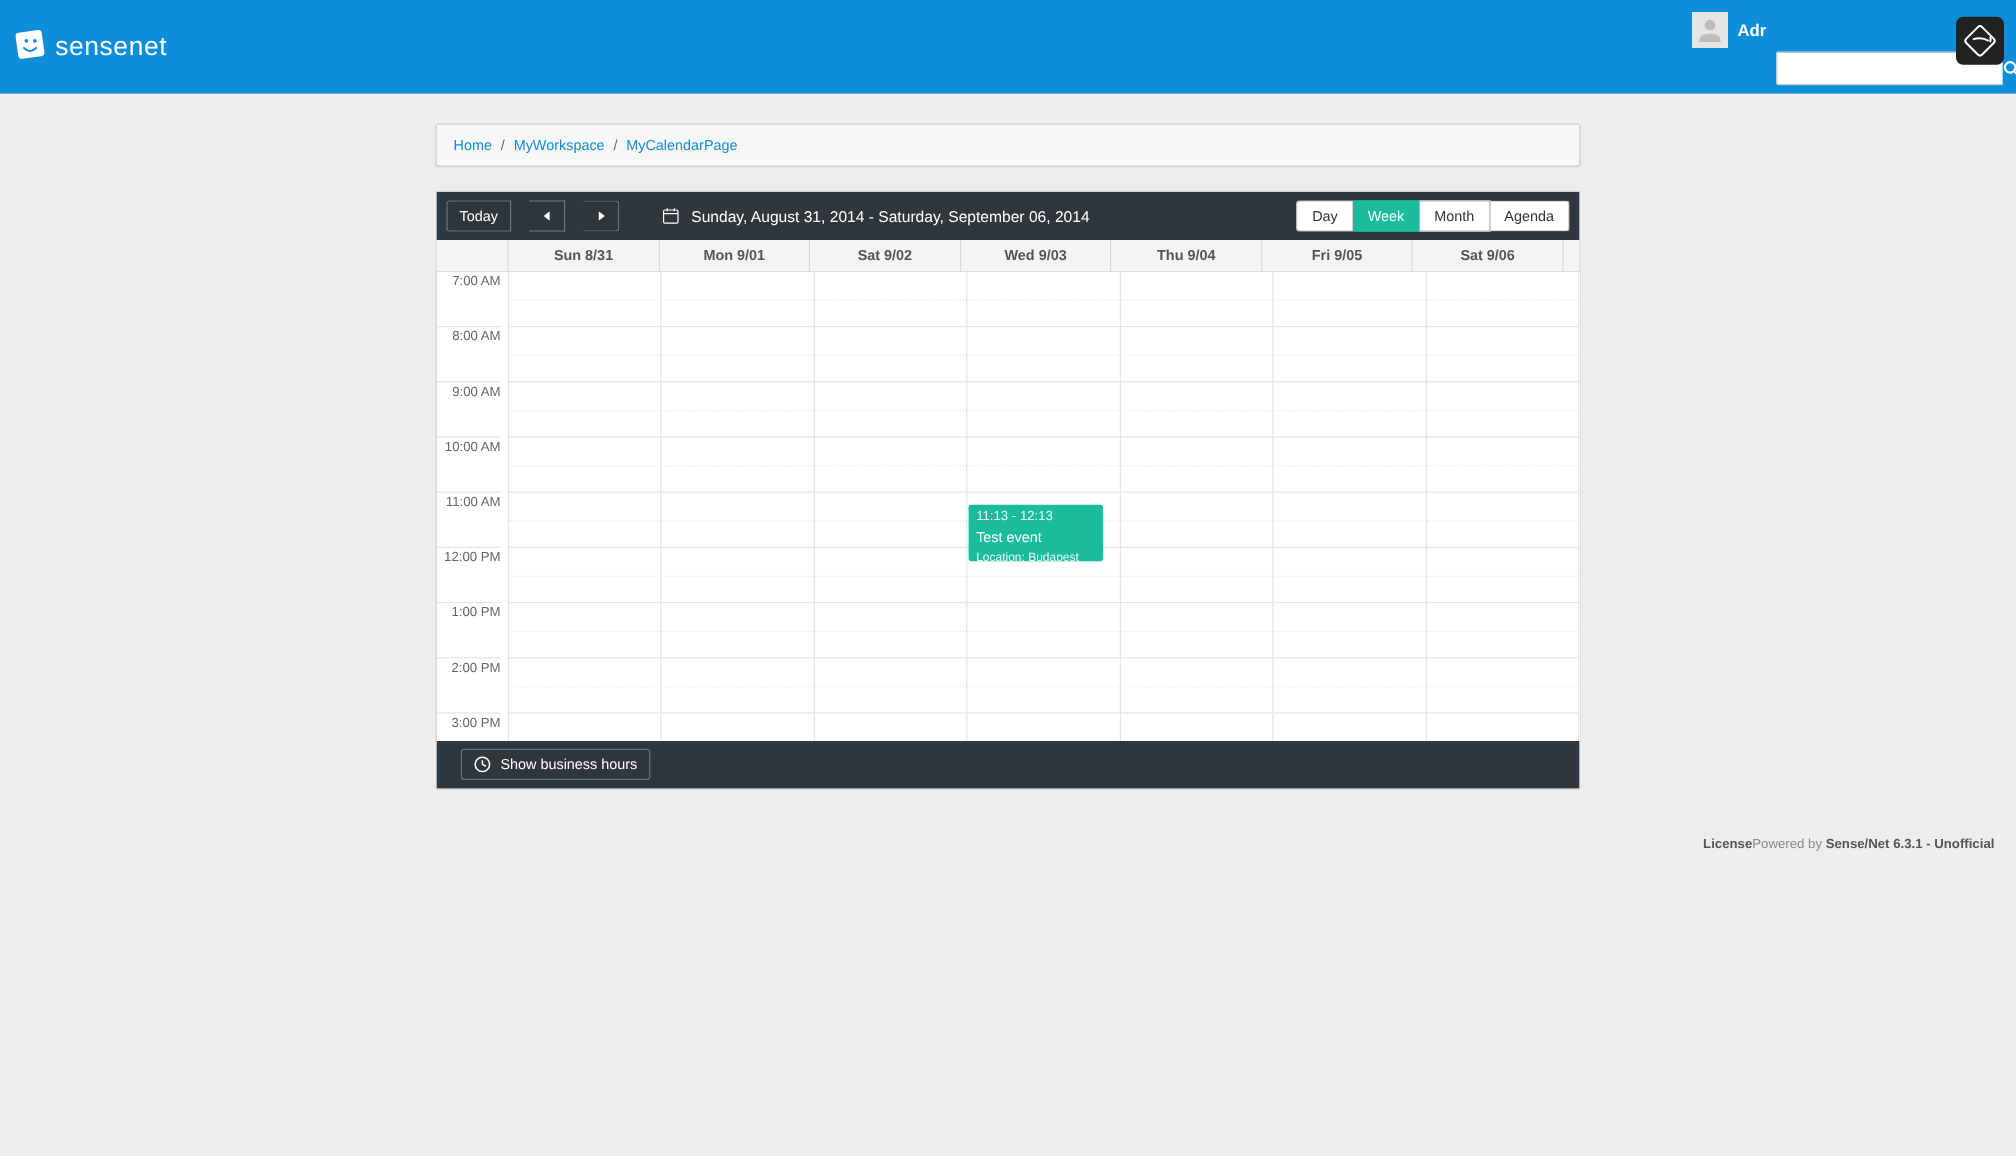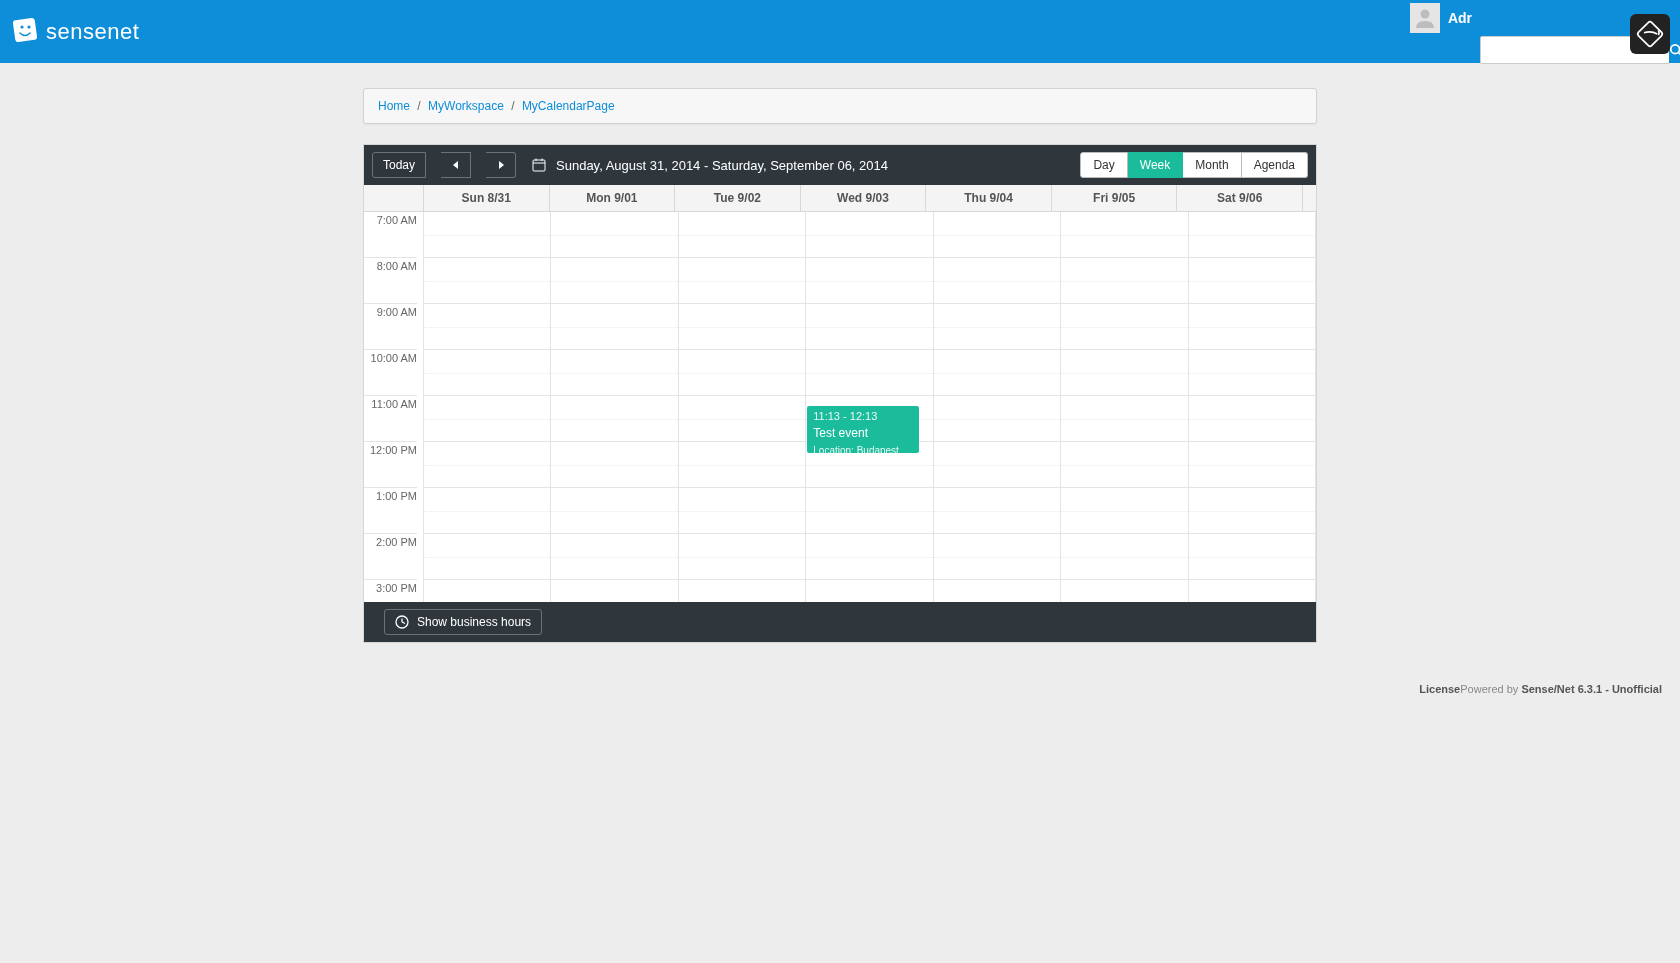--- a/index.html
+++ b/index.html
@@ -6,21 +6,21 @@
   body {
     font-family: Arial, Helvetica, sans-serif;
     background: #ededed;
     font-size: 13px;
     color: #333;
     width: 1680px;
   }
   
   .topbar {
     background: #0e8dd8;
-    height: 63px;
+    height: 78px;
     display: flex;
     align-items: center;
     justify-content: space-between;
     padding: 0 10px;
   }
   .logo {
     display: flex;
     align-items: center;
     gap: 6px;
     color: #fff;
@@ -143,21 +143,21 @@
     justify-content: center;
   }
   .btn-today { border-radius: 3px 0 0 3px; }
   .btn-nav { width: 30px; padding: 0; }
   .btn-prev { border-left: none; }
   .btn-next { border-left: none; border-radius: 0 3px 3px 0; }
   .tb-title {
     display: flex;
     align-items: center;
     gap: 10px;
-    margin-left: 1px;
+    margin-left: 21px;
     font-size: 13px;
   }
   .tb-right { display: flex; }
   .view-btn {
     background: #fff;
     color: #333;
     border: 1px solid #bcbcbc;
     font-size: 12px;
     height: 26px;
     padding: 0 12px;
@@ -391,21 +391,21 @@
         <button class="view-btn active">Week</button>
         <button class="view-btn">Month</button>
         <button class="view-btn last">Agenda</button>
       </div>
     </div>
 
     <div class="cal-header">
       <div></div>
       <div>Sun 8/31</div>
       <div>Mon 9/01</div>
-      <div>Tue 9/02</div>
+      <div>Sat 9/02</div>
       <div>Wed 9/03</div>
       <div>Thu 9/04</div>
       <div>Fri 9/05</div>
       <div>Sat 9/06</div>
       <div class="scroll-spacer"></div>
     </div>
 
 
     <div class="time-body">
       <div class="time-grid" id="time-grid">

